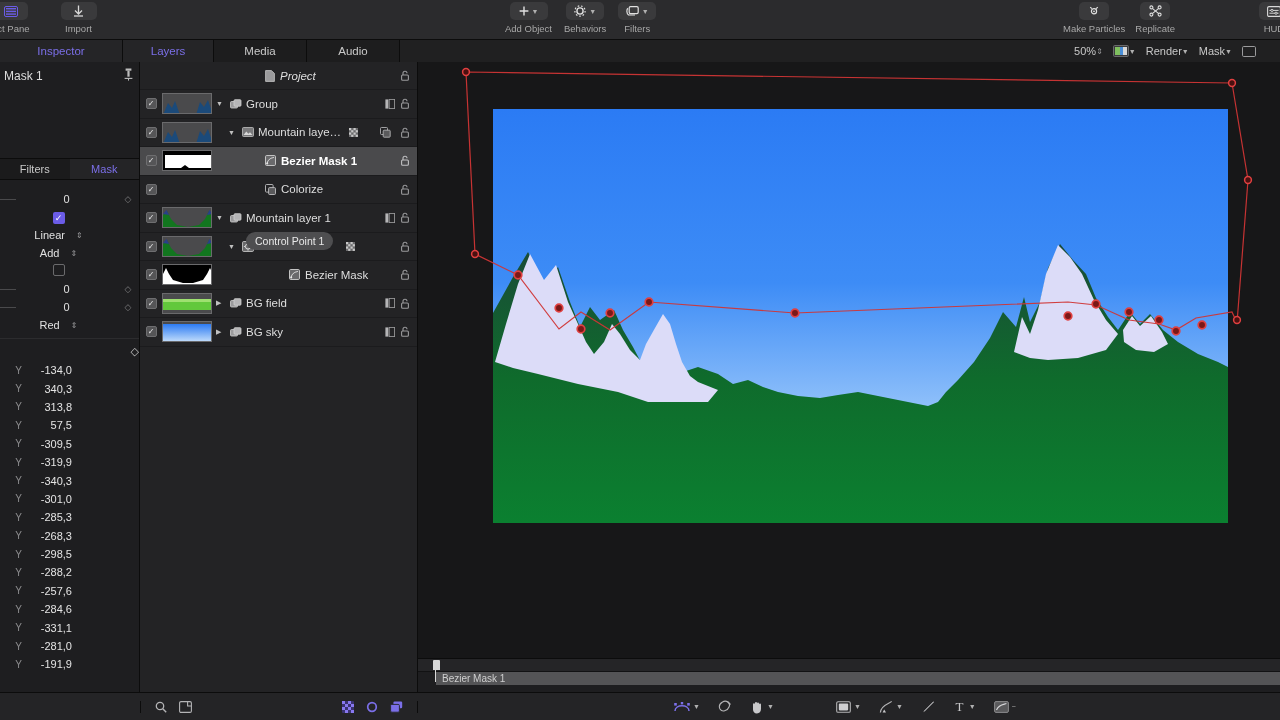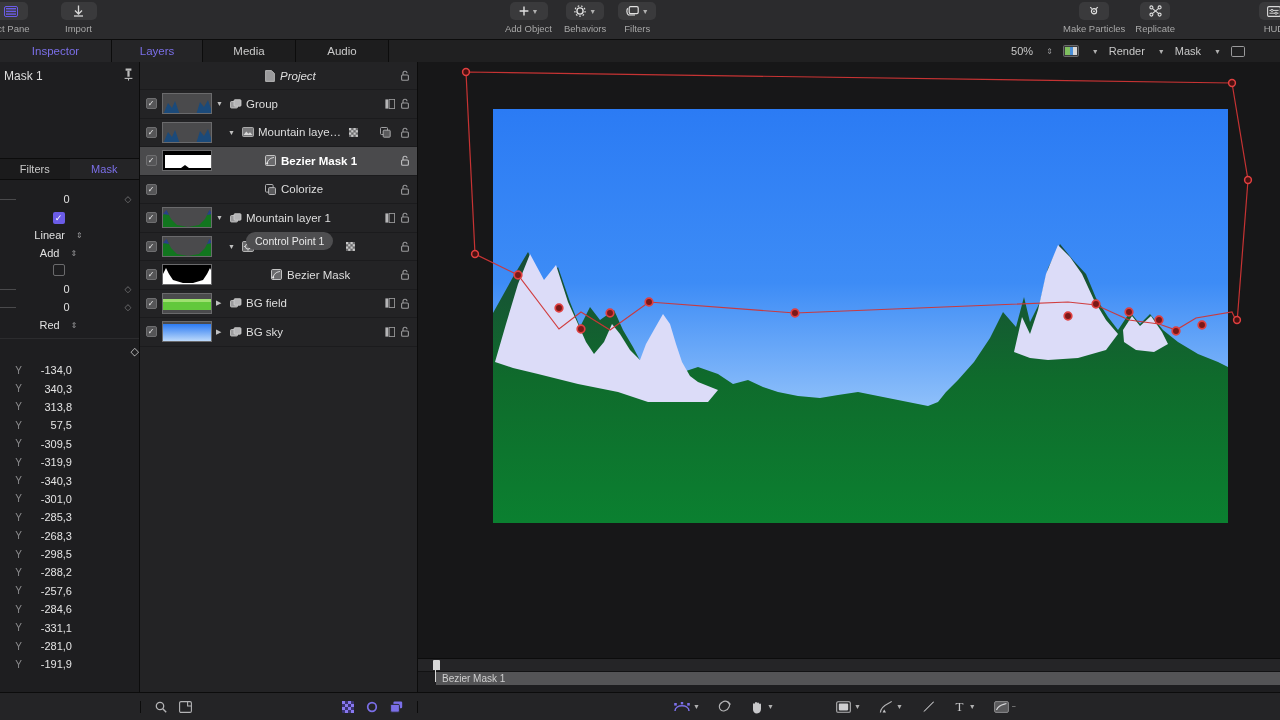--- a/index.html
+++ b/index.html
@@ -26,31 +26,31 @@
     display: flex; align-items: center; justify-content: center; gap: 3px;
     padding: 0 5px; color: #d8d8d8;
   }
   .tb-label { font-size: 9.5px; color: #a8a8a8; margin-top: 3px; white-space: nowrap; }
   .chev { font-size: 7px; color: #b0b0b0; line-height: 1; }
   .ico { display: inline-block; line-height: 1; }
 
   
   .tabstrip { height: 22px; display: flex; flex: 0 0 22px; background: #202021; }
   .tabstrip .left-tab {
-    width: 112px; background: #252527; display: flex; align-items: center; justify-content: center;
+    width: 123px; background: #252527; display: flex; align-items: center; justify-content: center;
     color: #7b6fe8; font-size: 11.5px; border-right: 1px solid #0c0c0c;
   }
   .tab {
     flex: 1; display: flex; align-items: center; justify-content: center;
     font-size: 11.5px; color: #c9c9c9; border-right: 1px solid #0c0c0c;
     background: #1d1d1e; height: 22px;
   }
   .tab.active { color: #7b6fe8; background: #252527; }
   .tabstrip .right-spacer { flex: 0 0 862px; background: #202021; display:flex; align-items:center; justify-content:flex-end; padding-right: 6px; gap: 10px; }
-  .vctrl { display: flex; align-items: center; gap: 13px; font-size: 11px; color: #c8c8c8; }
+  .vctrl { display: flex; align-items: center; gap: 0; font-size: 11px; color: #c8c8c8; }
 
   
   .body { flex: 1; display: flex; min-height: 0; }
 
   
   .inspector { width: 140px; background: #1e1e20; border-right: 1px solid #0c0c0c; display: flex; flex-direction: column; position: relative; }
   .insp-head { height: 28px; display: flex; align-items: center; padding: 0 4px; position: relative; }
   .insp-title { font-size: 12px; color: #ddd; }
   .pin { position: absolute; right: 6px; top: 6px; color: #bbb; font-size: 11px; }
   .insp-blank { height: 68px; }
@@ -649,21 +649,21 @@
       <div class="lrow">
         <div class="lcheck">
             <span class="chk">✓</span>
           </div>
         <div class="thumb">
           <svg width="50" height="21" viewBox="0 0 50 21" preserveAspectRatio="none">
               <rect width="50" height="21" fill="#000"></rect>
               <path d="M0 21 L0 9 L3 3 L6 9 L10 15 L20 18 L30 18 L40 15 L44 9 L47 3 L50 9 L50 21 Z" fill="#ffffff"></path>
             </svg>
         </div>
-        <div class="lname" style="padding-left:58px;">
+        <div class="lname" style="padding-left:76px;">
           <span class="licon">
             <svg width="11" height="11" viewBox="0 0 11 11">
                 <rect x="0.5" y="0.5" width="10" height="10" rx="1.2" fill="#6a6a6c" stroke="#d0d0d0" stroke-width="0.9"></rect>
                 <path d="M2 8.6 C3.4 3 7.4 3 9 2.4" fill="none" stroke="#e8e8e8" stroke-width="1"></path>
                 <circle cx="2.2" cy="8.6" r="1" fill="#e8e8e8"></circle>
               </svg>
           </span>
           <span>Bezier Mask</span>
         </div>
         <div class="rsticons">

